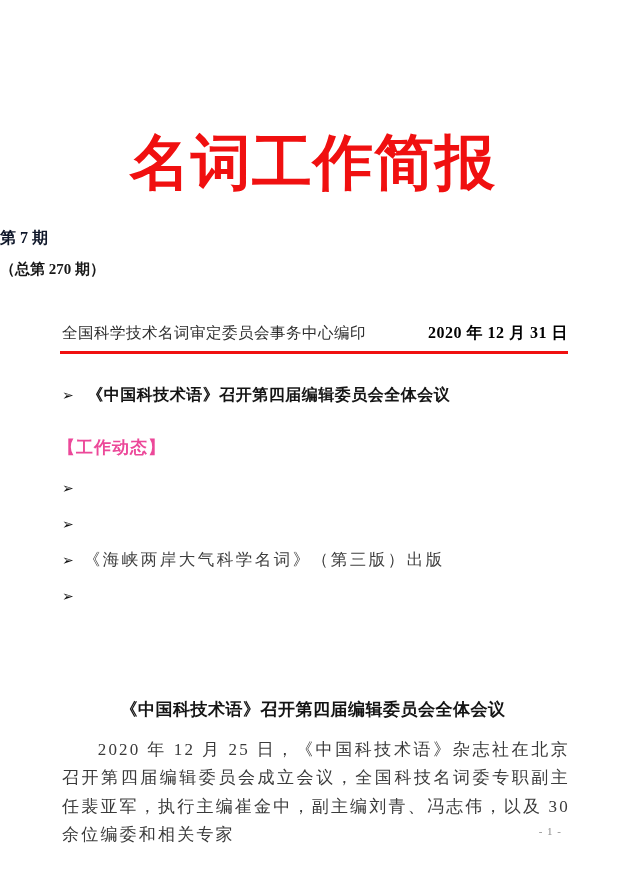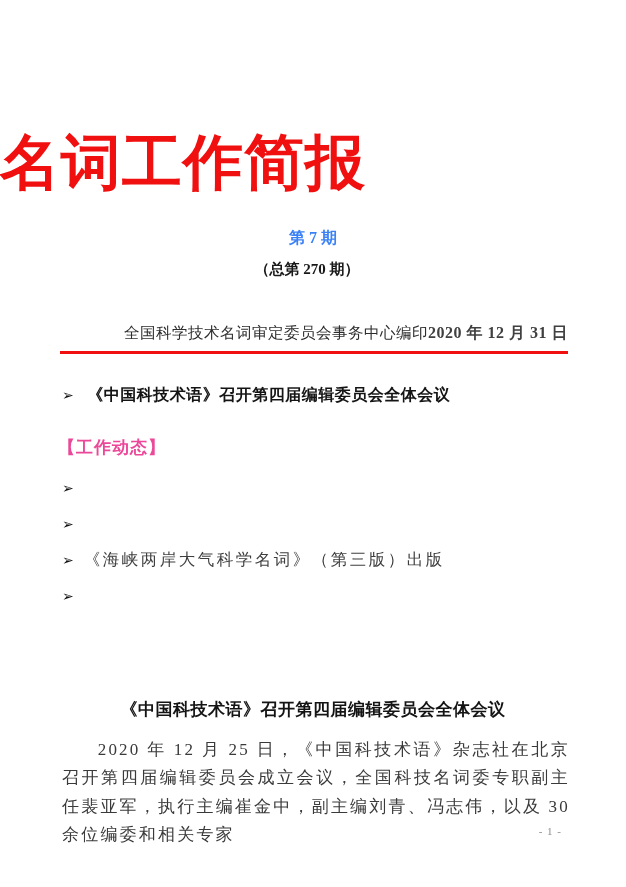--- a/index.html
+++ b/index.html
@@ -18,67 +18,65 @@
     background:#ffffff;
     overflow:hidden;
     font-family:"Liberation Serif","DejaVu Serif",serif;
     color:#1c1c1c;
   }
   .masthead-title{
     position:absolute;
     top:122px;
     left:0; right:0;
     margin:0;
-    text-align:left;
+    text-align:center;
     color:var(--accent-red);
     font-family:"Liberation Serif","DejaVu Serif",serif;
     font-weight:bold;
     font-size:60px;
     line-height:82px;
     letter-spacing:1px;
     white-space:nowrap;
   }
   .issue-no{
     position:absolute;
     top:228px;
     left:0; right:0;
-    text-align:center;
+    text-align:left;
     font-size:16px;
     font-weight:bold;
-    color:#3b82f6;
+    color:#0f172a;
   }
   .issue-total{
     position:absolute;
     top:260px;
     left:0; right:12px;
-    text-align:center;
     font-size:15px;
     font-weight:bold;
     color:#181818;
   }
   .imprint-row{
     position:absolute;
     top:323px;
     left:62px;
     right:58px;
     display:flex;
-    justify-content:flex-end;
+    justify-content:space-between;
     align-items:baseline;
-    margin-left:34px;
   }
   .imprint-text{
     font-size:15.5px;
     font-weight:normal;
     color:#2d2d2d;
     letter-spacing:0.5px;
   }
   .imprint-date{
     font-size:16px;
     font-weight:bold;
-    color:#404040;
+    color:#000000;
     letter-spacing:0.5px;
   }
   .red-rule{
     position:absolute;
     top:351px;
     left:60px;
     width:508px;
     height:3px;
     background:var(--accent-red);
   }

